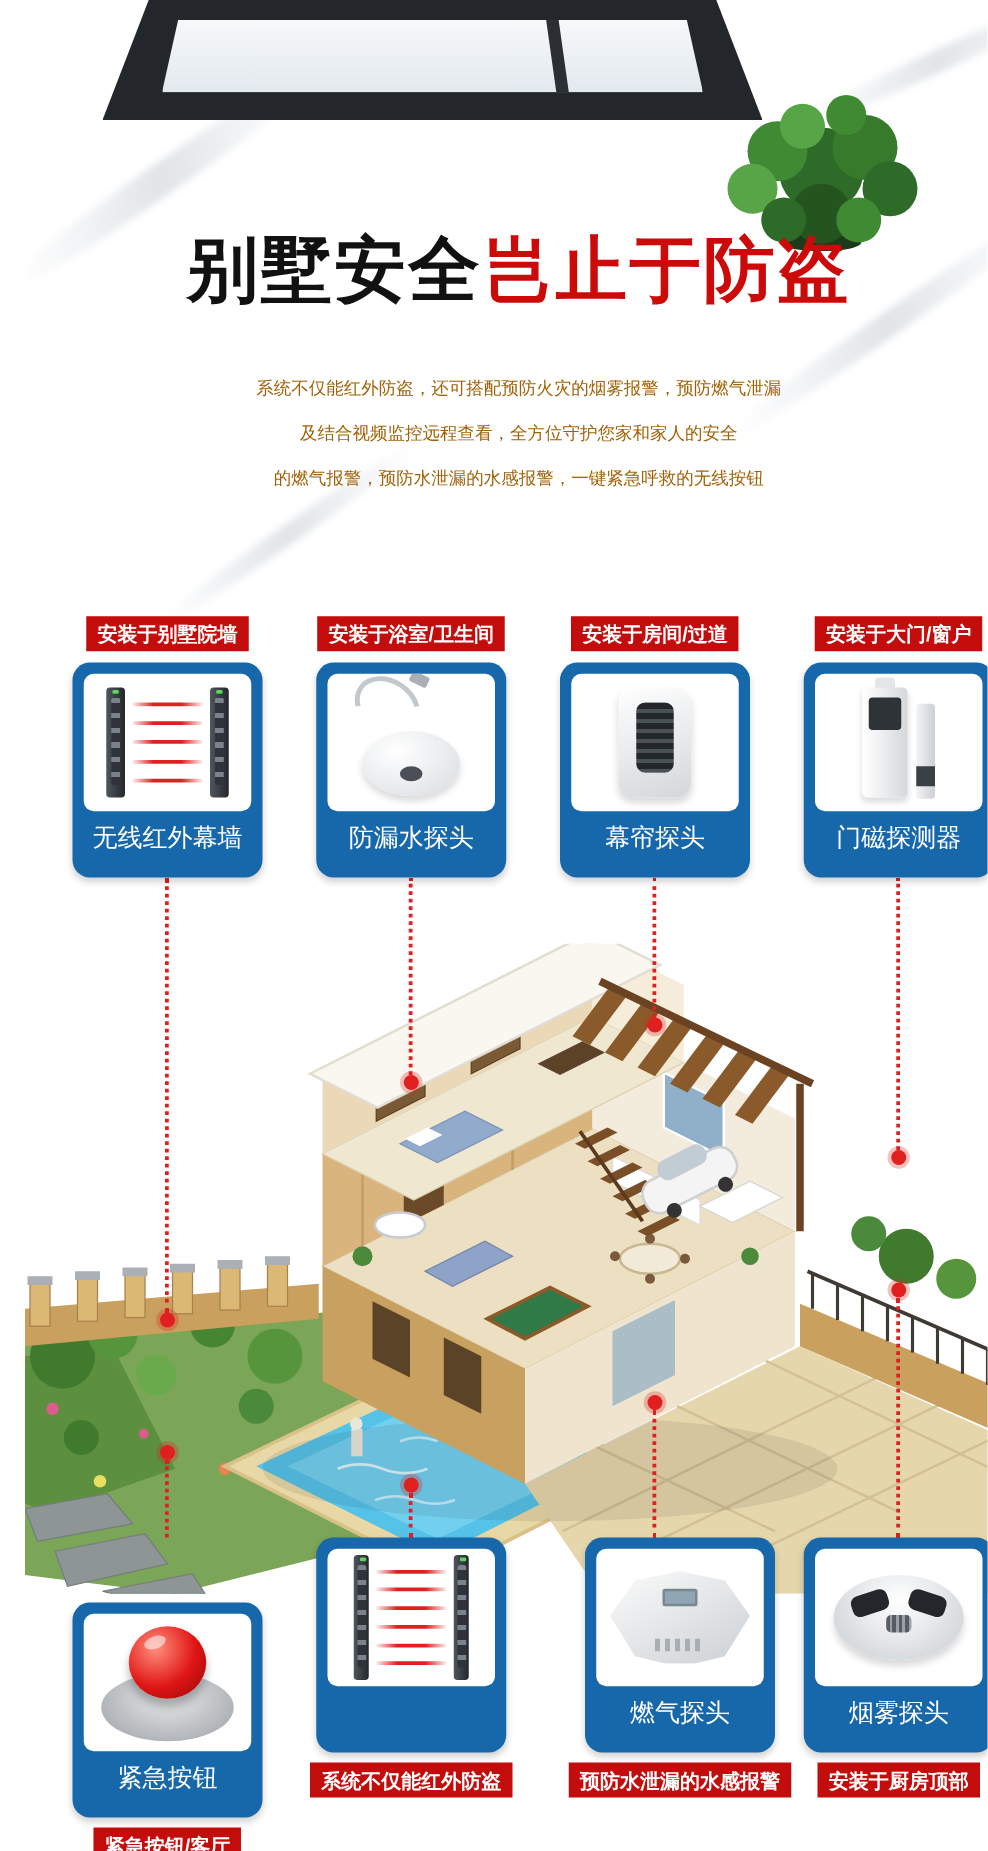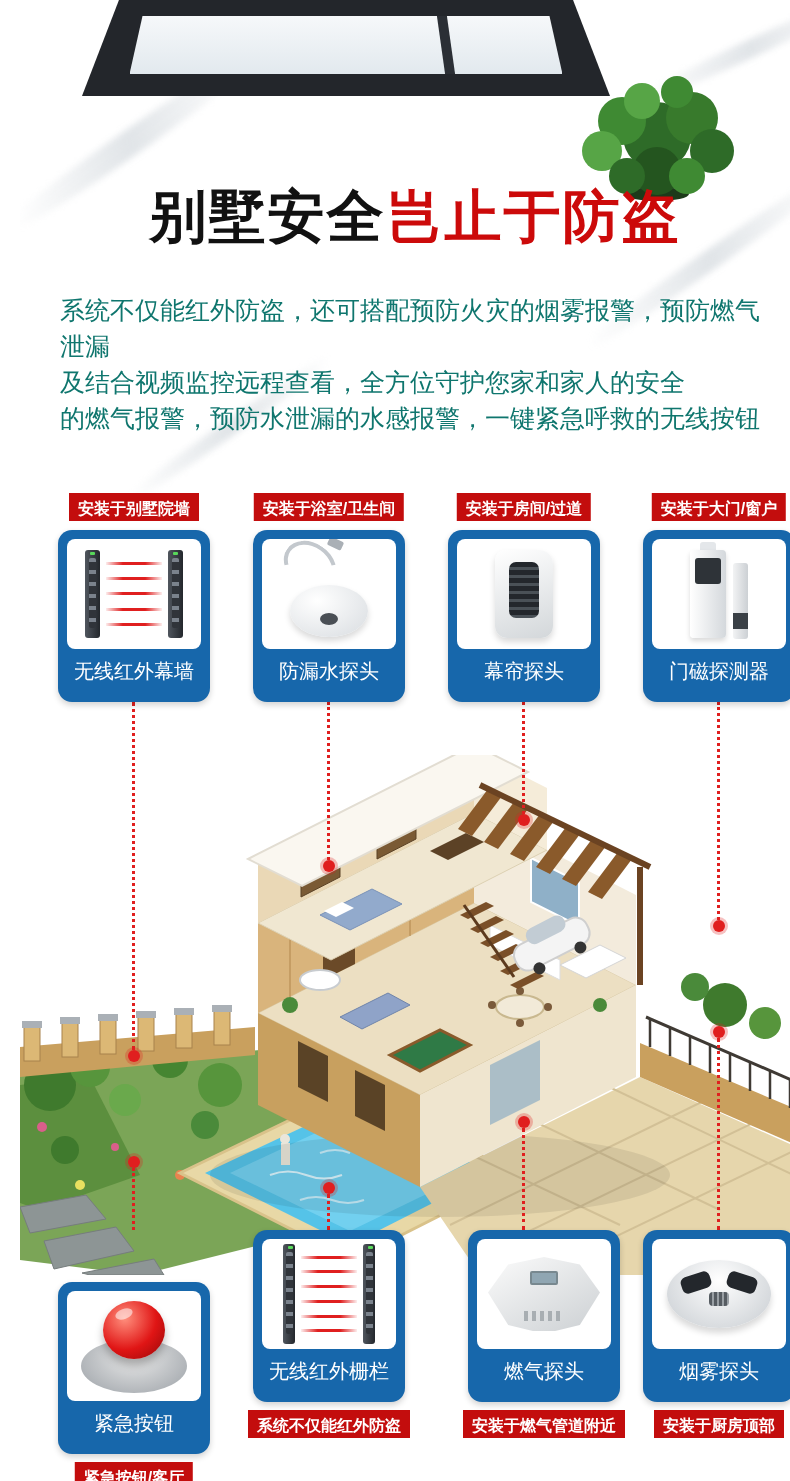--- a/index.html
+++ b/index.html
@@ -18,21 +18,21 @@
   .skylight { position:absolute; left:62px; top:0; width:528px; height:96px; background:#23262b; clip-path:polygon(7% 0,93% 0,100% 100%,0 100%); }
   .sky-pane { position:absolute; left:9%; top:16px; width:82%; height:58px; background:linear-gradient(180deg,#f6f8fa,#e2e9ee); clip-path:polygon(3% 0,97% 0,100% 100%,0 100%); }
   .sky-mullion { position:absolute; left:68%; top:16px; width:10px; height:58px; background:#2b2f35; transform:skewX(8deg); }
 
   
   .plant { position:absolute; left:552px; top:76px; }
 
   
   .title { position:absolute; left:0; top:184px; width:790px; text-align:center; font-size:57px; font-weight:900; letter-spacing:2px; line-height:64px; color:#111; white-space:nowrap; }
   .title .red { color:#cc0a0a; }
-  .intro { position:absolute; left:40px; top:292px; width:710px; text-align:left; font-size:25px; line-height:36px; color:#0f766e; }
+  .intro { position:absolute; left:40px; top:292px; width:710px; text-align:center; font-size:14px; line-height:36px; color:#a16207; }
 
   
   .col { position:absolute; width:152px; }
   .install-label { position:relative; left:50%; transform:translateX(-50%); display:inline-block; background:#c30d0d; color:#fff; font-size:16px; font-weight:bold; line-height:28px; height:28px; padding:2px 9px; white-space:nowrap; text-align:center; }
   .col-top .install-label { margin-bottom:9px; }
   .col-bottom .install-label { margin-top:8px; }
   .card { width:152px; height:172px; background:#1767ab; border-radius:14px; padding:9px; box-shadow:0 3px 6px rgba(0,0,0,.18); }
   .card-inner { position:relative; width:134px; height:110px; background:#ffffff; border-radius:8px; overflow:hidden; }
   .card-name { color:#ffffff; font-size:20px; font-weight:normal; text-align:center; line-height:44px; height:44px; white-space:nowrap; }
   .icon { position:absolute; inset:0; display:flex; align-items:center; justify-content:center; }
@@ -380,38 +380,37 @@
               <i></i>
               <i></i>
               <i></i>
               <i></i>
               <i></i>
               <i></i>
             </div>
           <div class="cw-bar"></div>
         </div>
       </div>
-      <div class="card-name">无线红外栅栏</div>
     </div>
     <div class="install-label">系统不仅能红外防盗</div>
   </div>
 
   <div class="col col-bottom" style="left:448px; top:1230px;">
     <div class="card">
       <div class="card-inner">
         <div class="icon">
           <div class="gd-body">
               <div class="gd-screen"></div>
               <div class="gd-vents"></div>
             </div>
         </div>
       </div>
       <div class="card-name">燃气探头</div>
     </div>
-    <div class="install-label">安装于燃气管道附近</div>
+    <div class="install-label">预防水泄漏的水感报警</div>
   </div>
 
   <div class="col col-bottom" style="left:623px; top:1230px;">
     <div class="card">
       <div class="card-inner">
         <div class="icon">
           <div class="sd-body">
             <div class="sd-vent l"></div>
               <div class="sd-vent r"></div>
               <div class="sd-center"></div>

